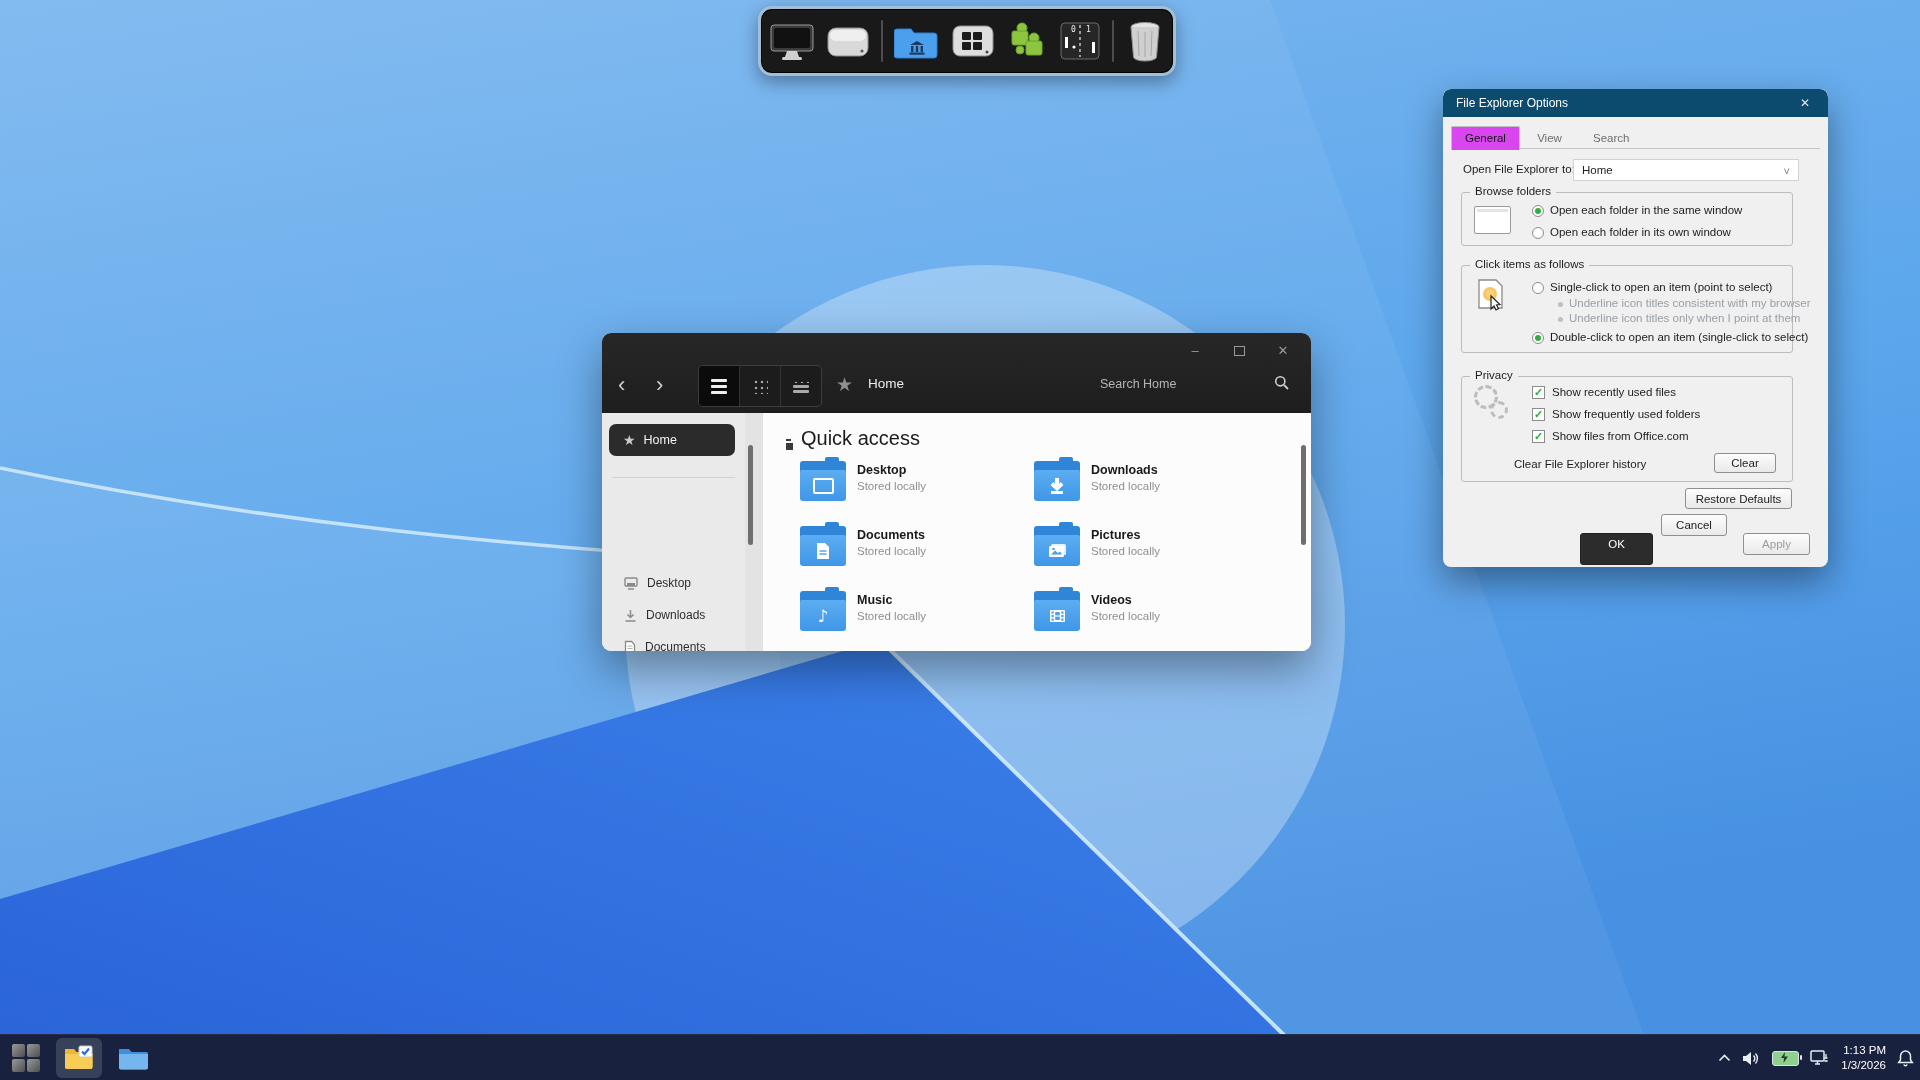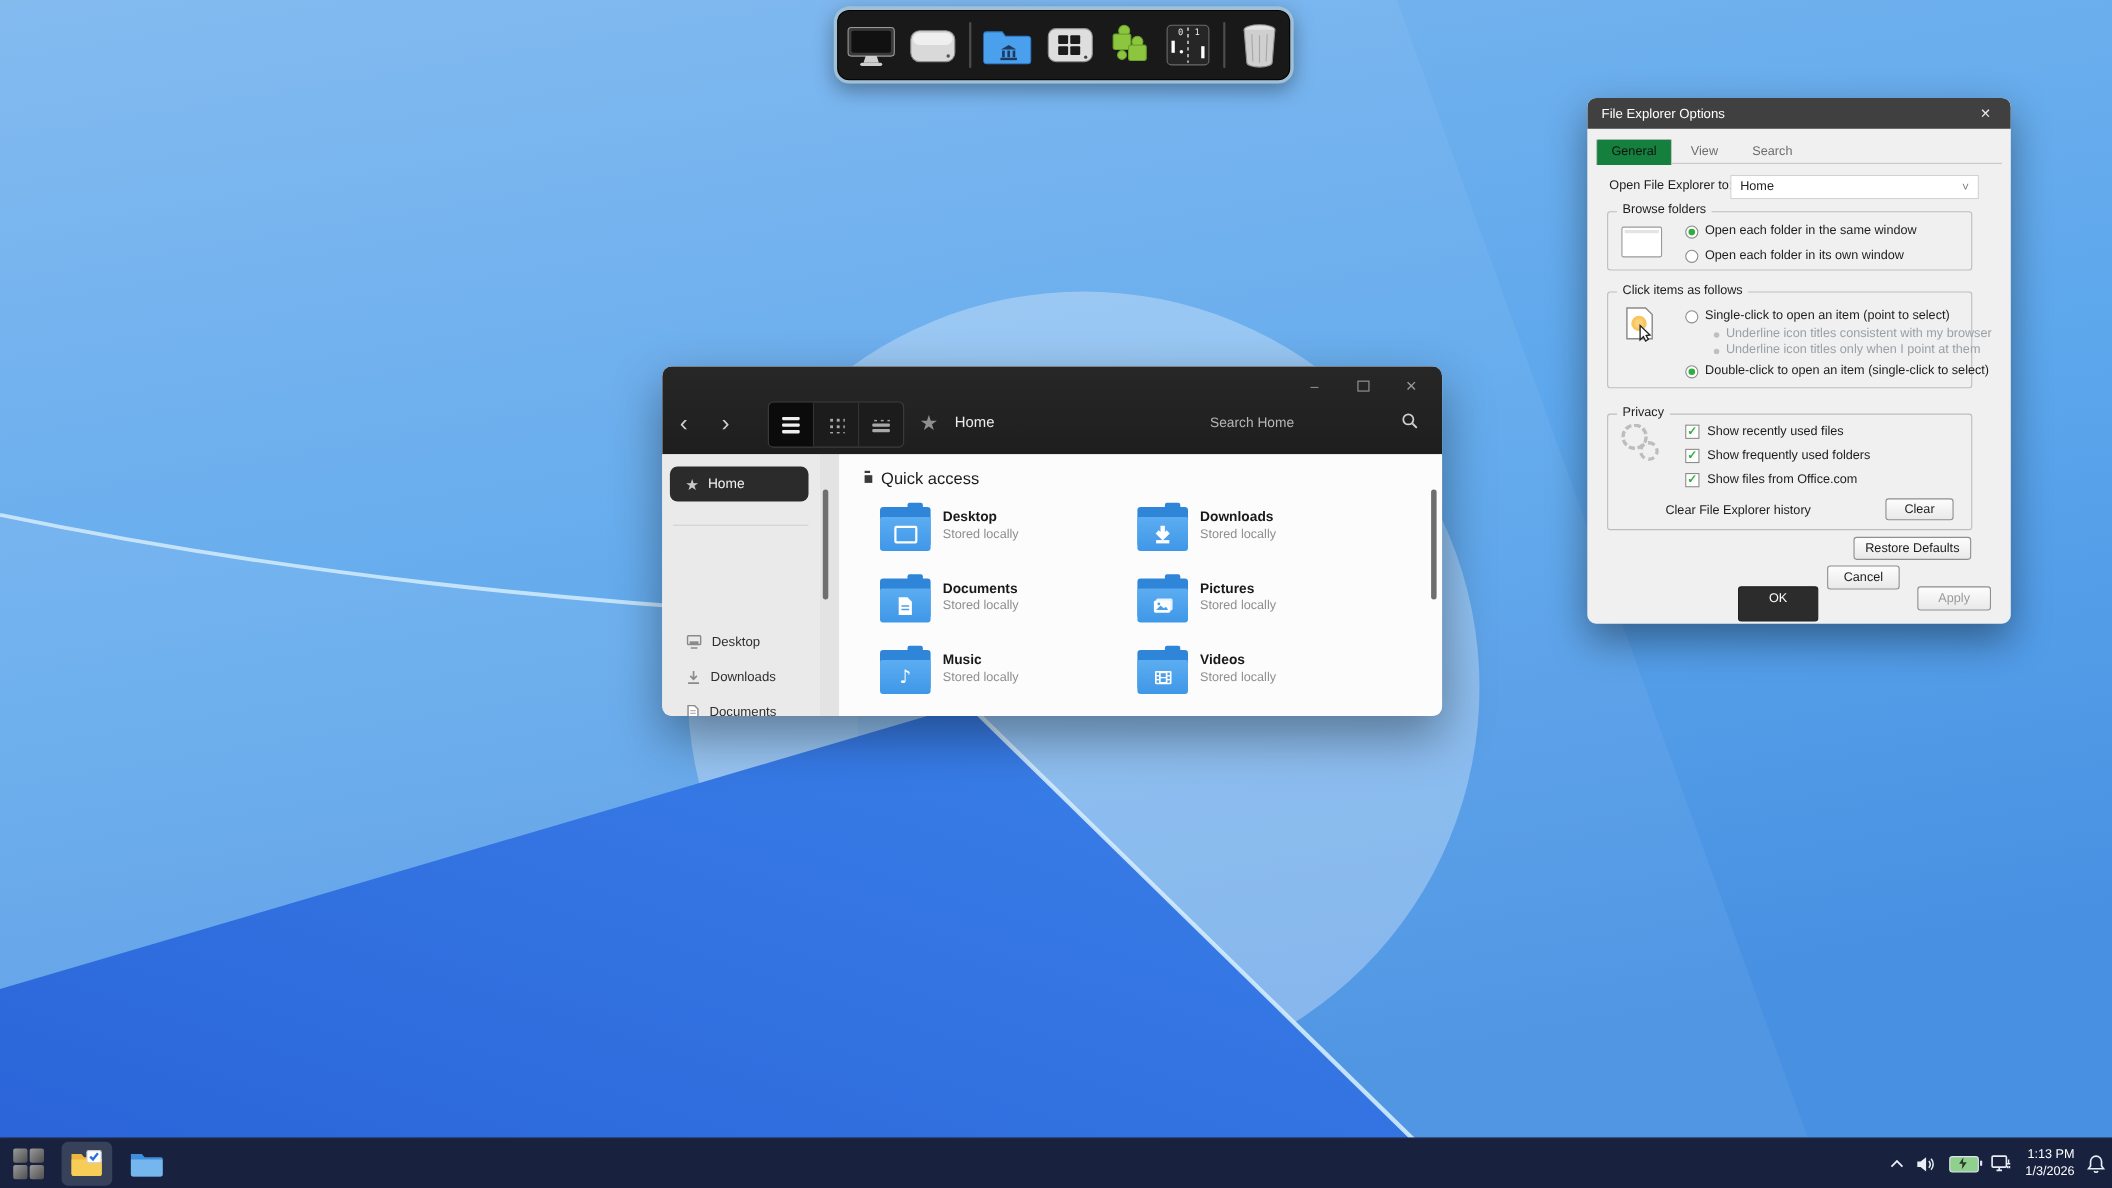--- a/index.html
+++ b/index.html
@@ -53,45 +53,45 @@
   .side-pill{position:absolute;left:7px;top:11px;width:126px;height:32px;background:#2b2b2b;
              border-radius:7px;color:#f2f2f2;font-size:12.5px;display:flex;align-items:center;gap:8px;padding-left:14px;box-sizing:border-box;}
   .side-pill .st{color:#c9c9c9;font-size:14px;}
   .side-div{position:absolute;left:10px;right:10px;top:64px;height:1px;background:#d2d2d2;}
   .side-item{position:absolute;left:0;width:143px;height:28px;display:flex;align-items:center;gap:9px;
              padding-left:22px;box-sizing:border-box;color:#2e2e2e;font-size:12px;}
   .side-strip{position:absolute;left:143px;top:80px;width:18px;bottom:0;background:#e3e3e3;}
   .side-thumb{position:absolute;left:3px;top:32px;width:5px;height:100px;background:#6e6e6e;border-radius:3px;}
 
   .ex-content{position:absolute;left:161px;top:80px;right:0;bottom:0;background:#fcfcfc;}
-  .qa-head{position:absolute;left:23px;top:14px;color:#1b1b1b;font-size:15px;display:flex;align-items:center;gap:8px;}
+  .qa-head{position:absolute;left:23px;top:14px;color:#1b1b1b;font-size:20px;display:flex;align-items:flex-end;gap:8px;}
   .qa-bullet{width:7px;height:7px;background:#3a3a3a;position:relative;}
   .qa-bullet::before{content:"";position:absolute;left:0;top:-4px;width:5px;height:2px;background:#3a3a3a;}
   .fitem{position:absolute;width:215px;height:56px;}
   .folder{position:absolute;left:0;top:0;width:46px;height:40px;}
   .folder .bk{position:absolute;left:0;top:0;width:46px;height:36px;background:#2f85d8;border-radius:3px;}
   .folder .tb{position:absolute;left:25px;top:-4px;width:14px;height:8px;background:#2f85d8;border-radius:2px 2px 0 0;}
   .folder .ft{position:absolute;left:0;top:9px;width:46px;height:31px;border-radius:2px 2px 3px 3px;
               background:linear-gradient(180deg,#5cadf1,#3f97e8);display:flex;align-items:center;justify-content:center;}
   .fi-name{position:absolute;left:57px;top:2px;color:#191919;font-size:12.5px;font-weight:bold;}
   .fi-sub{position:absolute;left:57px;top:19px;color:#8f8f8f;font-size:11.5px;}
   .ex-scroll{position:absolute;right:5px;top:32px;width:5px;height:100px;background:#6e6e6e;border-radius:3px;}
   .note{font-family:"DejaVu Sans",sans-serif;color:#fff;}
 
   
   #dialog{left:1443px;top:89px;width:385px;height:478px;border-radius:8px;background:#f0f0f0;
           box-shadow:0 14px 36px rgba(0,0,0,.4);overflow:hidden;font-size:11.5px;color:#1c1c1c;}
-  .dlg-title{position:absolute;left:0;top:0;right:0;height:28px;background:#404040;border-radius:8px 8px 0 0;
+  .dlg-title{position:absolute;left:0;top:0;right:0;height:28px;background:#0c4a6e;border-radius:8px 8px 0 0;
              color:#fff;font-size:12px;display:flex;align-items:center;padding-left:13px;}
   .dlg-x{position:absolute;right:10px;top:0;width:26px;height:28px;color:#e8e8e8;font-size:12px;
          display:flex;align-items:center;justify-content:center;}
   .dlg-tabs{position:absolute;left:8px;top:36px;right:8px;height:23px;border-bottom:1px solid #c6c6c6;}
   .tab{position:relative;display:inline-block;height:22px;line-height:22px;padding:0 13px;color:#6d6d6d;
        border:1px solid transparent;border-bottom:none;top:1px;}
-  .tab.sel{background:#15803d;border-color:#c0c0c0;color:#111;border-radius:2px 2px 0 0;height:23px;}
+  .tab.sel{background:#d946ef;border-color:#c0c0c0;color:#111;border-radius:2px 2px 0 0;height:23px;}
   .dlg-lbl{position:absolute;color:#1c1c1c;}
   .dd{position:absolute;left:130px;top:70px;width:226px;height:22px;background:#fff;border:1px solid #d2d2d2;
       box-sizing:border-box;line-height:20px;padding-left:8px;color:#222;}
   .dd .chev{position:absolute;right:8px;top:0;color:#7c7c7c;font-size:11px;}
   .group{position:absolute;left:18px;width:332px;border:1px solid #bdbdbd;border-radius:3px;box-sizing:border-box;}
   .legend{position:absolute;top:-8px;left:8px;background:#f0f0f0;padding:0 5px;color:#1c1c1c;}
   .radio{position:absolute;width:12px;height:12px;border:1px solid #8b8b8b;border-radius:50%;background:#fff;box-sizing:border-box;}
   .radio.on::after{content:"";position:absolute;left:2px;top:2px;width:6px;height:6px;border-radius:50%;background:#2fae3f;}
   .mini{position:absolute;width:5px;height:5px;border-radius:50%;background:#bfbfbf;}
   .check{position:absolute;width:13px;height:13px;border:1px solid #8b8b8b;background:#fff;box-sizing:border-box;

